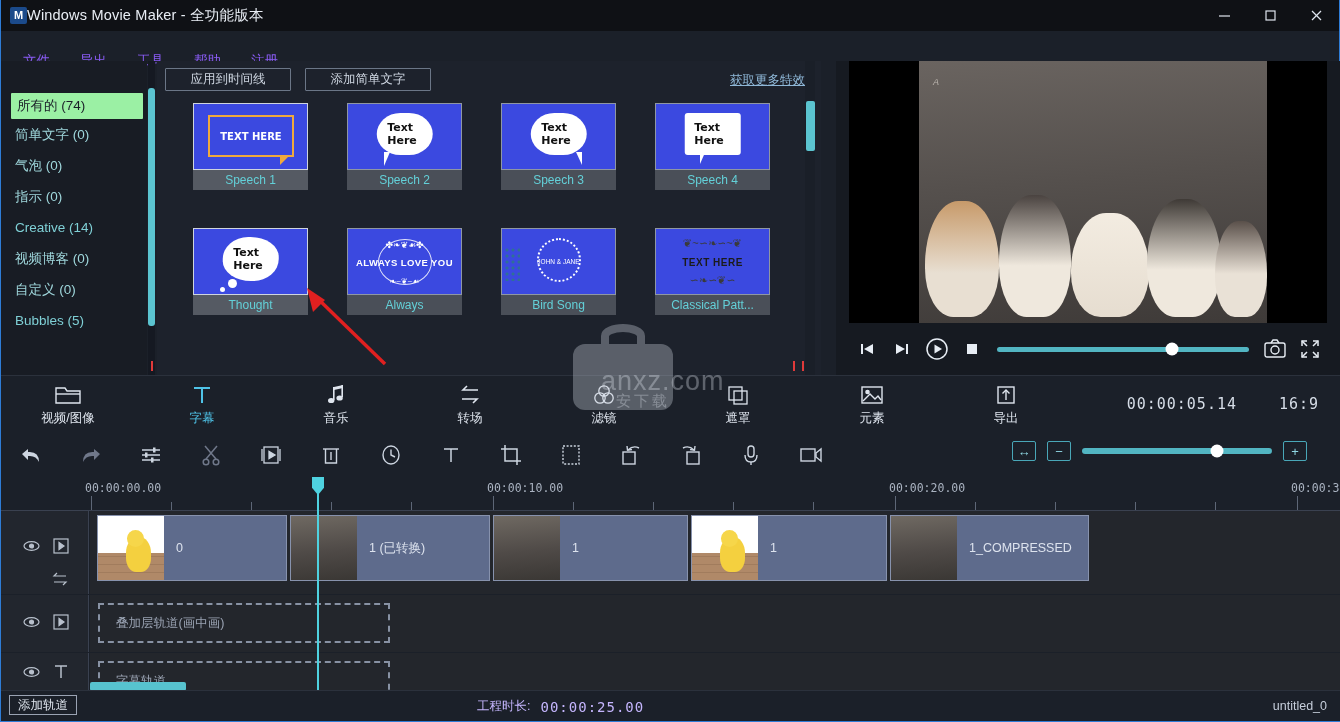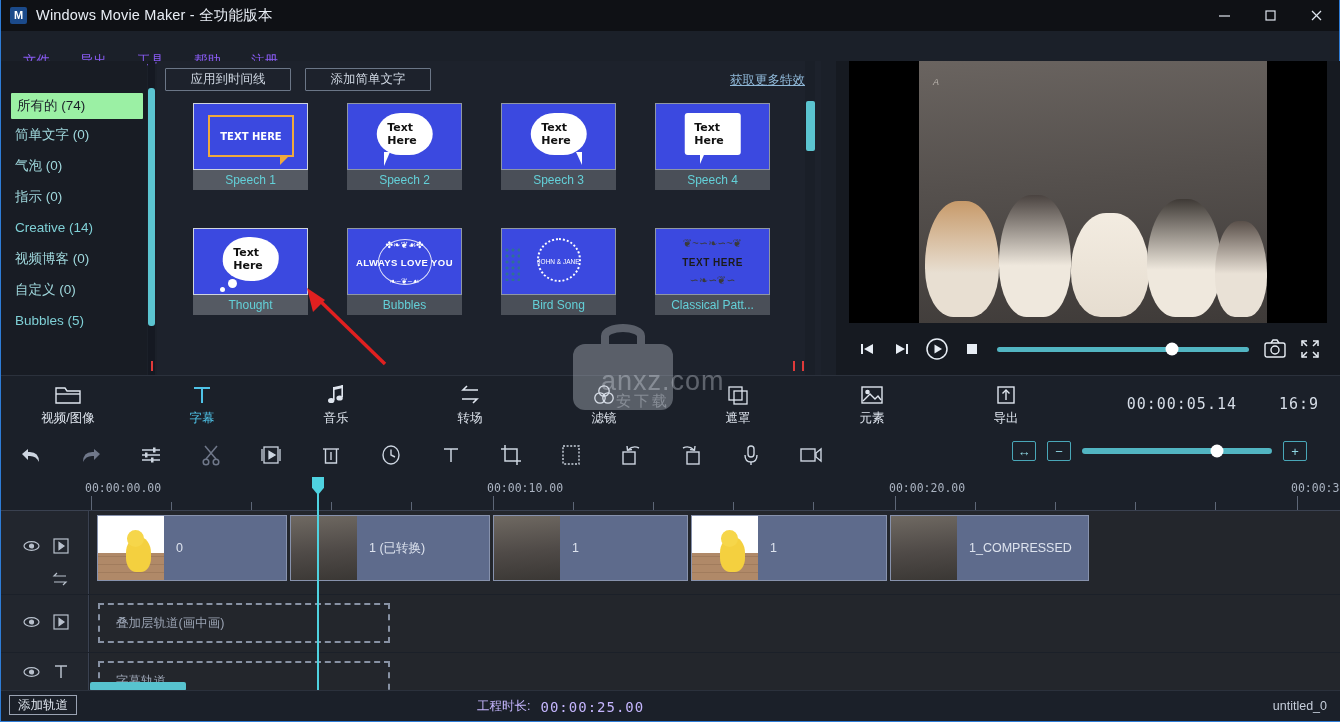--- a/index.html
+++ b/index.html
@@ -10,21 +10,21 @@
     color:#c8cfdb;
     font-size:13px;
     position:relative;
   }
   .app { width:1340px; height:722px; position:relative; border:1px solid #2e7cd6; border-top:none; background:#1b2029; }
 
   
   .titlebar { height:31px; background:#0f1115; display:flex; align-items:center; position:relative; }
   .logo { width:17px; height:17px; margin-left:9px; background:#1b4a8a; position:relative; border-radius:2px; flex:none; }
   .logo:after { content:"M"; position:absolute; inset:0; color:#fff; font-size:11px; font-weight:bold; text-align:center; line-height:17px; }
-  .title-text { margin-left:9px; color:#e9eef5; font-size:14.5px; letter-spacing:.2px; }
+  .title-text { color:#e9eef5; font-size:14.5px; letter-spacing:.2px; }
   .winbtns { position:absolute; right:0; top:0; height:31px; display:flex; }
   .winbtn { width:46px; height:31px; display:flex; align-items:center; justify-content:center; color:#dfe6ef; font-size:13px; }
 
   
   .menubar { height:30px; background:#1b2029; display:flex; align-items:center; padding-left:22px; gap:30px; }
   .menuitem { color:#8b5cf6; font-size:13.5px; cursor:default;margin-top:30px; }
 
   
   .topzone { position:absolute; left:0; top:61px; width:1340px; height:314px; }
 
@@ -247,21 +247,21 @@
           <div class="lbl">Thought</div>
         </div>
 
         <div class="cell">
           <div class="art teal-art">
             <div class="ring"></div>
             <div style="position:absolute;left:0;right:0;top:11px;text-align:center;color:#fff;font-size:9px;">✤❧❦☙✤</div>
             <div class="ttl">ALWAYS LOVE YOU</div>
             <div style="position:absolute;left:0;right:0;bottom:8px;text-align:center;color:#fff;font-size:8px;">❧~❦~☙</div>
           </div>
-          <div class="lbl">Bubbles</div>
+          <div class="lbl">Always</div>
         </div>
 
         <div class="cell">
           <div class="art sky-art">
             <div style="position:absolute;left:2px;top:18px;width:16px;height:34px;background:radial-gradient(circle,#2f6f98 1px,transparent 2px) 0 0/6px 6px;"></div>
             <div class="dotring"></div>
             <div class="nm">JOHN &amp; JANE</div>
           </div>
           <div class="lbl">Bird Song</div>
         </div>

